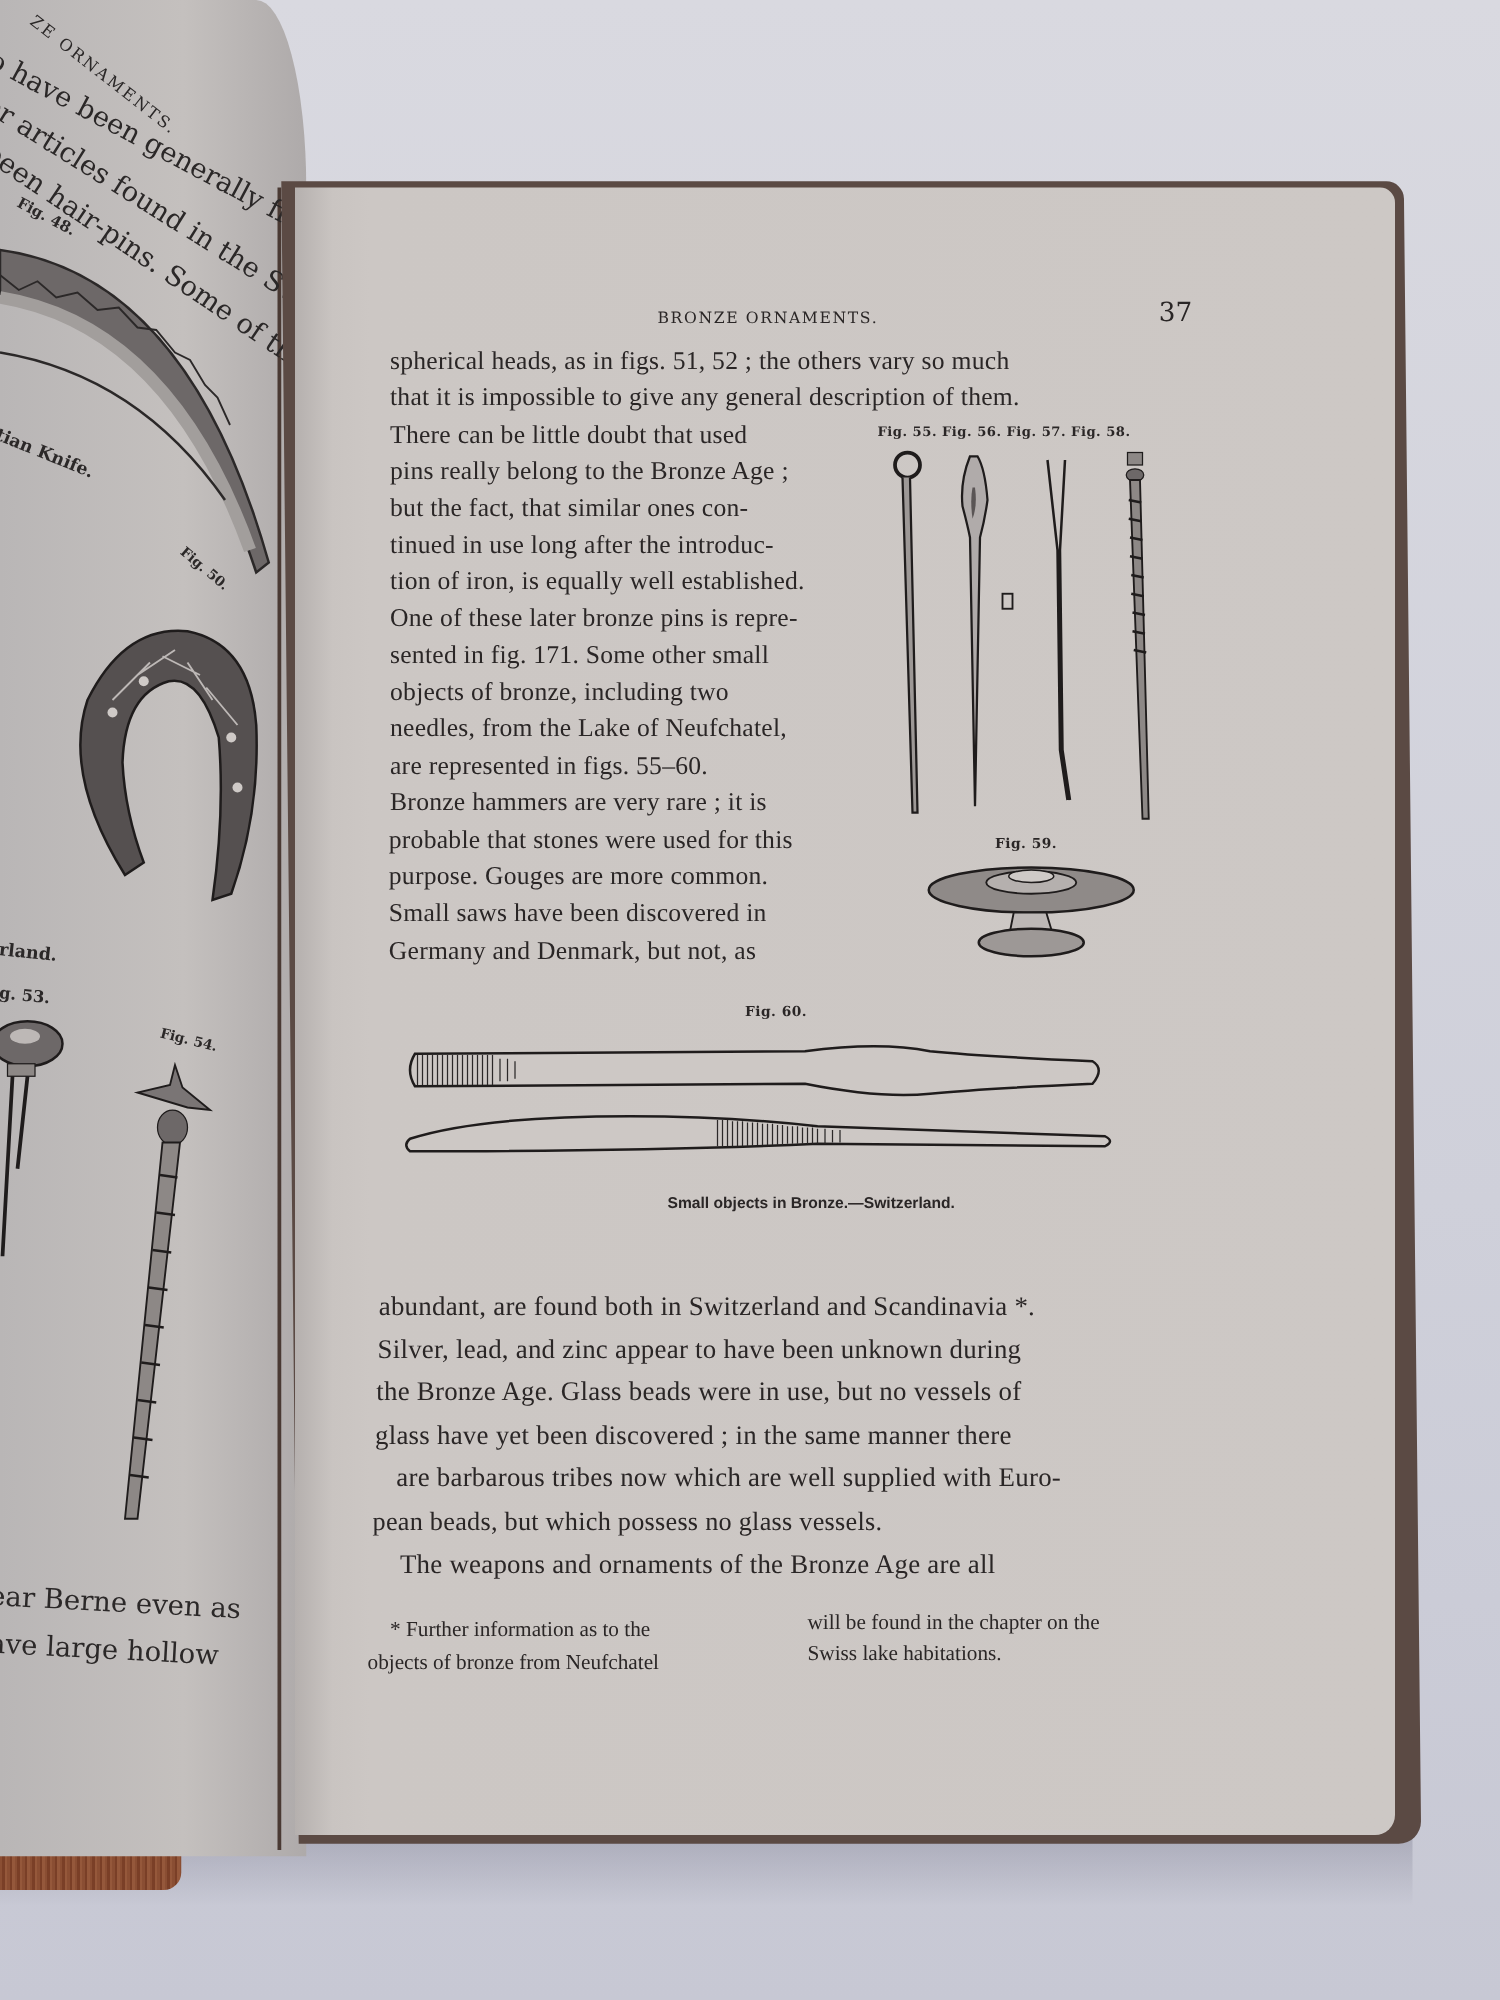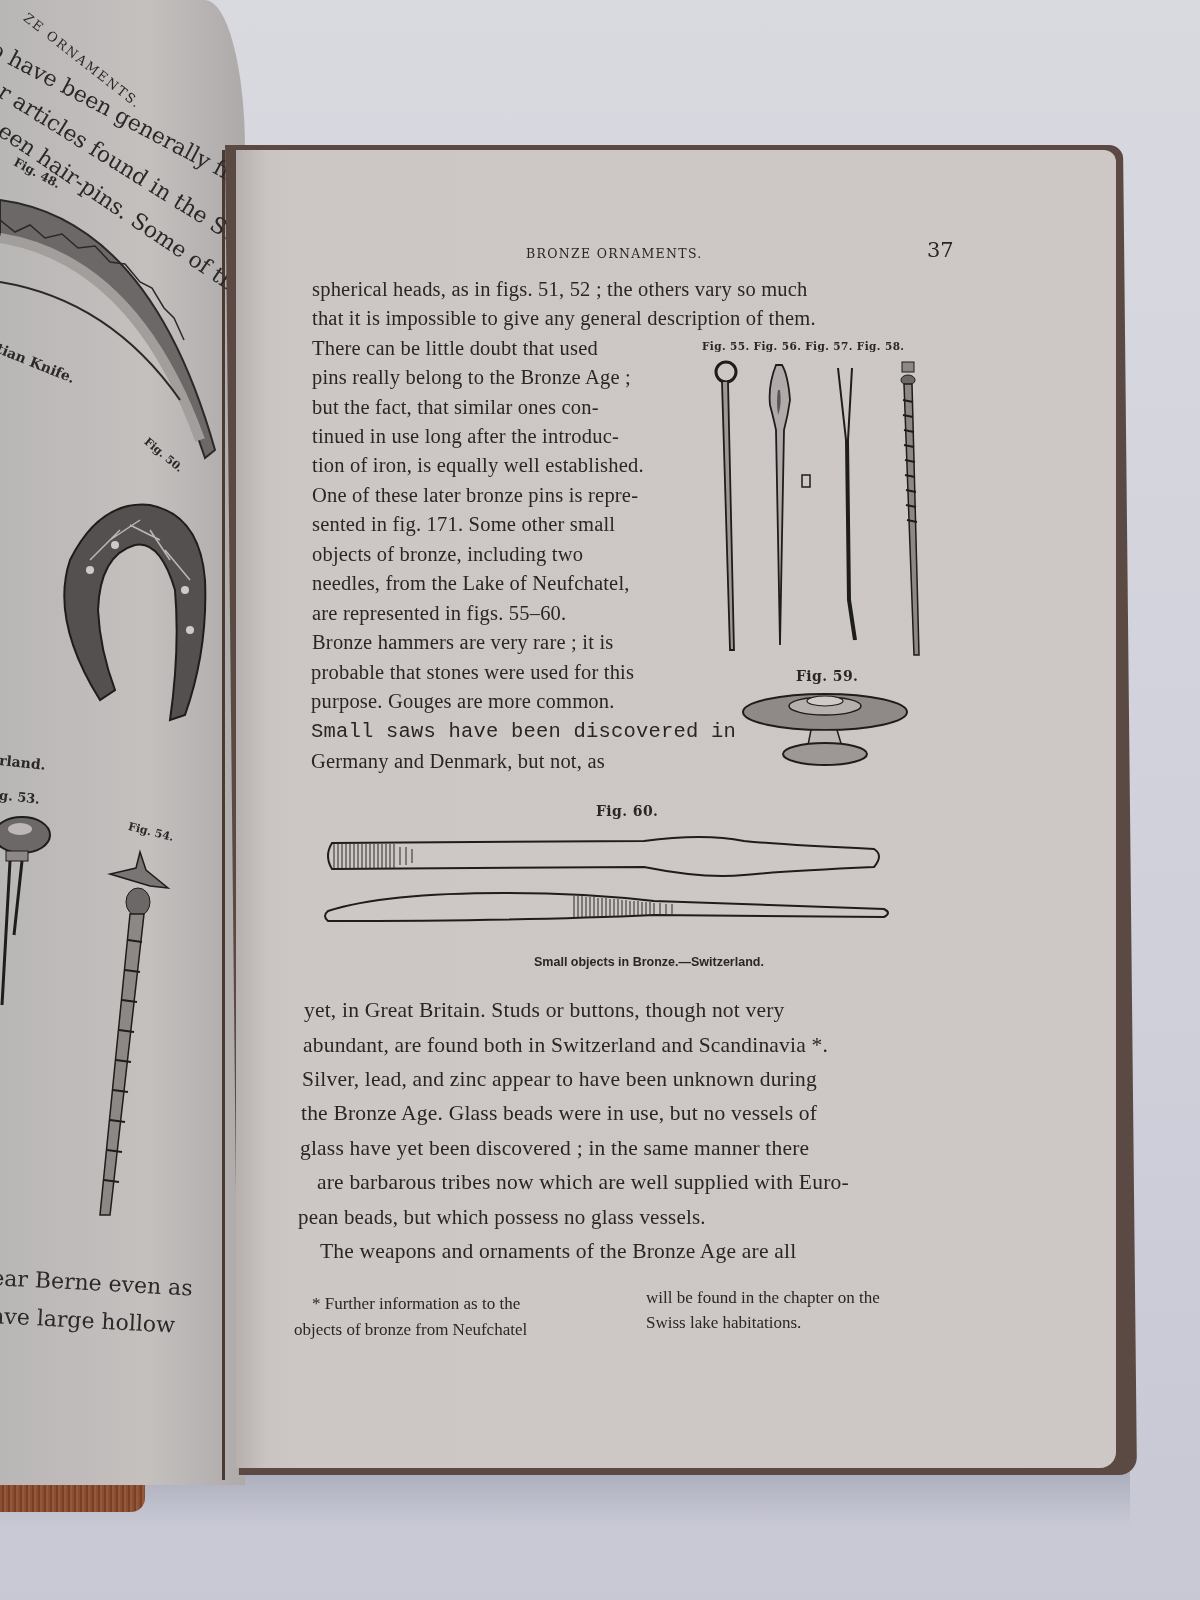--- a/index.html
+++ b/index.html
@@ -44,21 +44,21 @@
   .header {
     position:absolute; top:96px; left:290px; font-size:12.5px; letter-spacing:1.3px;
     font-family:"DejaVu Serif",serif;
   }
   .page-number { position:absolute; top:88px; left:648px; font-size:21px;margin-left:43px; }
   .body-line {
     position:absolute; font-size:20.5px; white-space:nowrap; font-family:"Liberation Serif",serif;
     letter-spacing:0.2px;
   }
   .fig-label {
-    position:absolute; font-size:14px; font-weight:bold; font-family:"DejaVu Serif",serif;
+    position:absolute; font-size:11px; font-weight:bold; font-family:"DejaVu Serif",serif;
     letter-spacing:0.4px; white-space:nowrap;
   }
   .caption {
     position:absolute; font-size:12.5px; font-weight:bold; font-family:"Liberation Sans",sans-serif;
     white-space:nowrap;
     margin-left:36px;
   }
   .footnote { position:absolute; font-size:17px; font-family:"Liberation Serif",serif; white-space:nowrap; }
   svg { position:absolute; overflow:visible; }
 </style>
@@ -131,21 +131,21 @@
     <div class="body-line" style="left:76px;top:275px;">tinued in use long after the introduc-</div>
     <div class="body-line" style="left:76px;top:304px;">tion of iron, is equally well established.</div>
     <div class="body-line" style="left:76px;top:334px;">One of these later bronze pins is repre-</div>
     <div class="body-line" style="left:76px;top:363px;">sented in fig. 171.   Some other small</div>
     <div class="body-line" style="left:76px;top:393px;">objects  of  bronze,  including  two</div>
     <div class="body-line" style="left:76px;top:422px;">needles, from the Lake of Neufchatel,</div>
     <div class="body-line" style="left:76px;top:452px;">are  represented  in  figs.  55–60.</div>
     <div class="body-line" style="left:76px;top:481px;">Bronze hammers are very rare ; it is</div>
     <div class="body-line" style="left:75px;top:511px;">probable that stones were used for this</div>
     <div class="body-line" style="left:75px;top:540px;">purpose.  Gouges are more common.</div>
-    <div class="body-line" style="left:75px;top:570px;font-family:Liberation Mono, monospace;">Small saws have been discovered in</div>
+    <div class="body-line" style="left:75px;top:570px;">Small saws have been discovered in</div>
     <div class="body-line" style="left:75px;top:600px;">Germany and Denmark, but not, as</div>
 
     <div class="fig-label" style="left:466px;top:190px;font-size:10.5px;">Fig. 55. Fig. 56. Fig. 57. Fig. 58.</div>
     <svg style="left:470px;top:210px;" width="210" height="300" viewBox="0 0 210 300">
 
       <circle cx="20" cy="12" r="10" fill="none" stroke="#1f1c1c" stroke-width="3"></circle>
       <path d="M16,22 L24,290 L28,290 L22,22" fill="#9d9896" stroke="#1f1c1c" stroke-width="1.8"></path>
 
       <path d="M70,5 Q62,25 64,45 Q68,60 70,70 L74,285 L78,70 Q82,55 84,40 Q82,15 76,5 Z" fill="#b0abaa" stroke="#1f1c1c" stroke-width="1.8"></path>
       <path d="M72,30 Q70,40 72,55 Q76,45 74,30 Z" fill="#5a5555"></path>
@@ -215,21 +215,20 @@
           <line x1="322" y1="67" x2="322" y2="80"></line>
           <line x1="326" y1="67" x2="326" y2="80"></line>
           <line x1="330" y1="68" x2="330" y2="80"></line>
           <line x1="336" y1="68" x2="336" y2="80"></line>
           <line x1="342" y1="69" x2="342" y2="79"></line>
           <line x1="348" y1="69" x2="348" y2="79"></line>
       </g>
     </svg>
     <div class="caption" style="left:262px;top:805px;">Small objects in Bronze.—Switzerland.</div>
 
-    <div class="body-line" style="left:68px;top:848px;font-size:21.5px;">yet, in Great Britain.  Studs or buttons, though not very</div>
     <div class="body-line" style="left:67px;top:883px;font-size:21.5px;">abundant, are found both in Switzerland and Scandinavia *.</div>
     <div class="body-line" style="left:66px;top:917px;font-size:21.5px;">Silver, lead, and zinc appear to have been unknown during</div>
     <div class="body-line" style="left:65px;top:951px;font-size:21.5px;">the Bronze Age.  Glass beads were in use, but no vessels of</div>
     <div class="body-line" style="left:64px;top:986px;font-size:21.5px;">glass have yet been discovered ; in the same manner there</div>
     <div class="body-line" style="left:63px;top:1020px;font-size:21.5px;margin-left:18px;">are barbarous tribes now which are well supplied with Euro-</div>
     <div class="body-line" style="left:62px;top:1055px;font-size:21px;">pean beads, but which possess no glass vessels.</div>
     <div class="body-line" style="left:62px;top:1089px;font-size:21.5px;white-space:pre;">    The weapons and ornaments of the Bronze Age are all</div>
 
     <div class="footnote" style="left:76px;top:1144px;">* Further information as to the</div>
     <div class="footnote" style="left:58px;top:1170px;">objects of bronze from Neufchatel</div>

